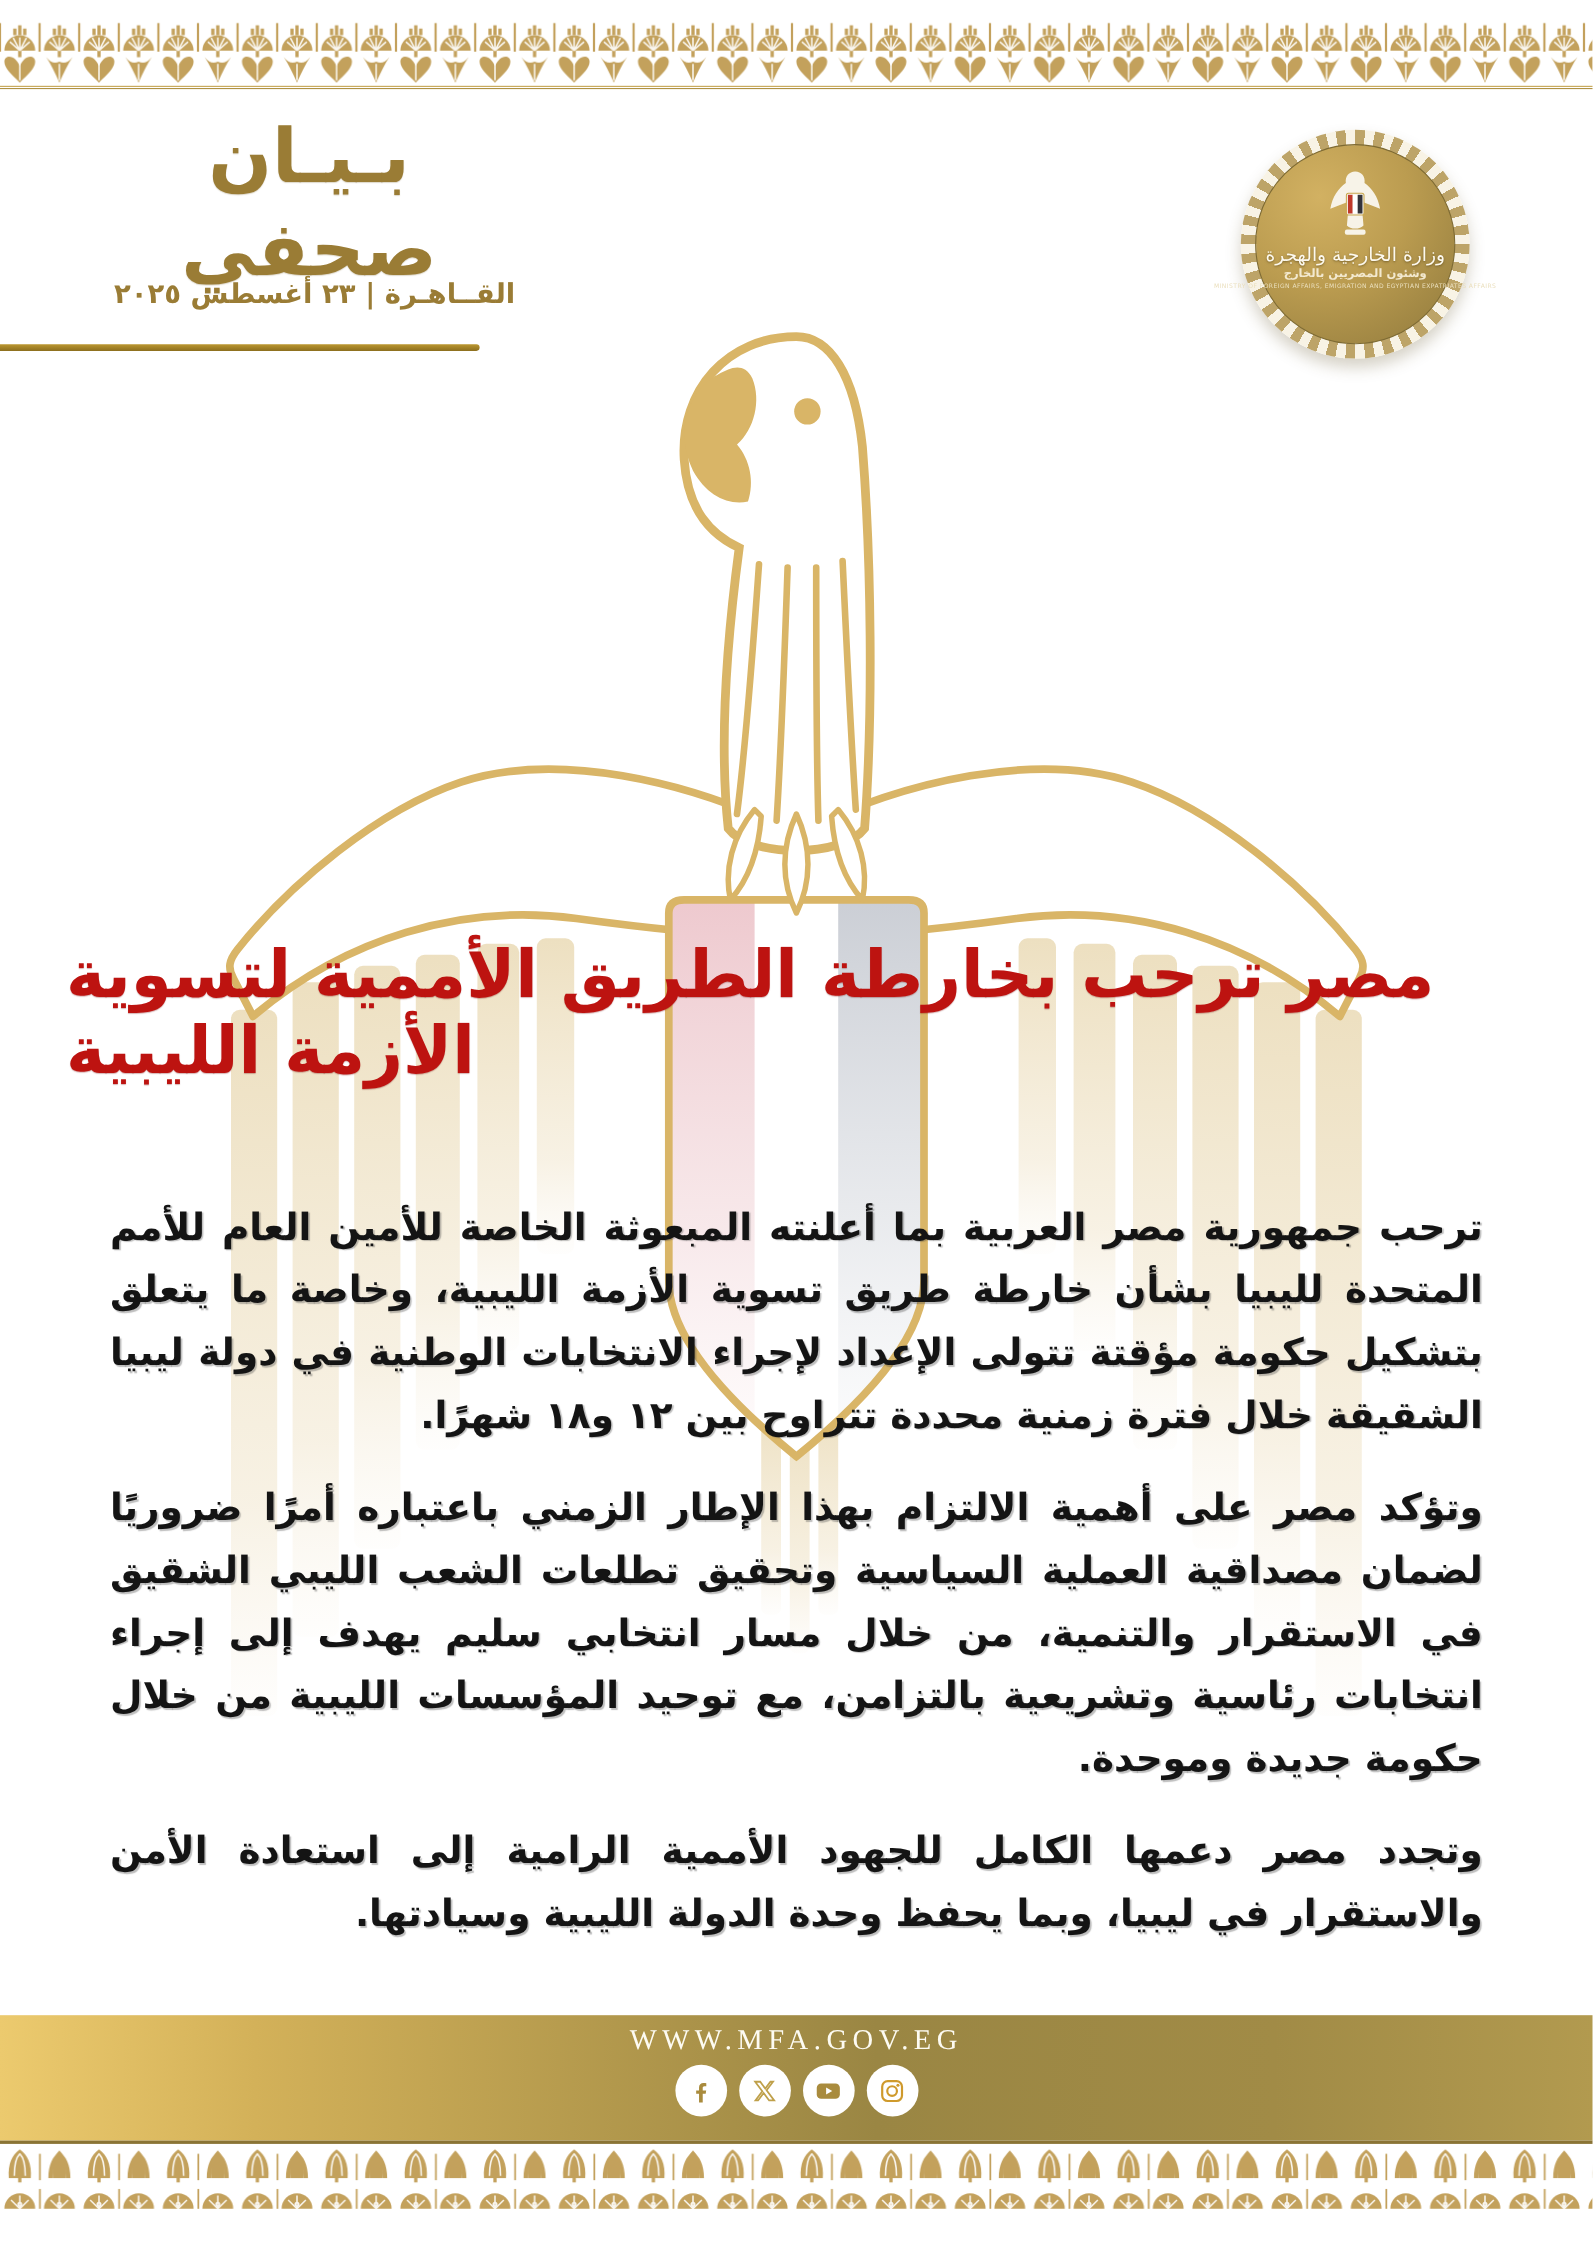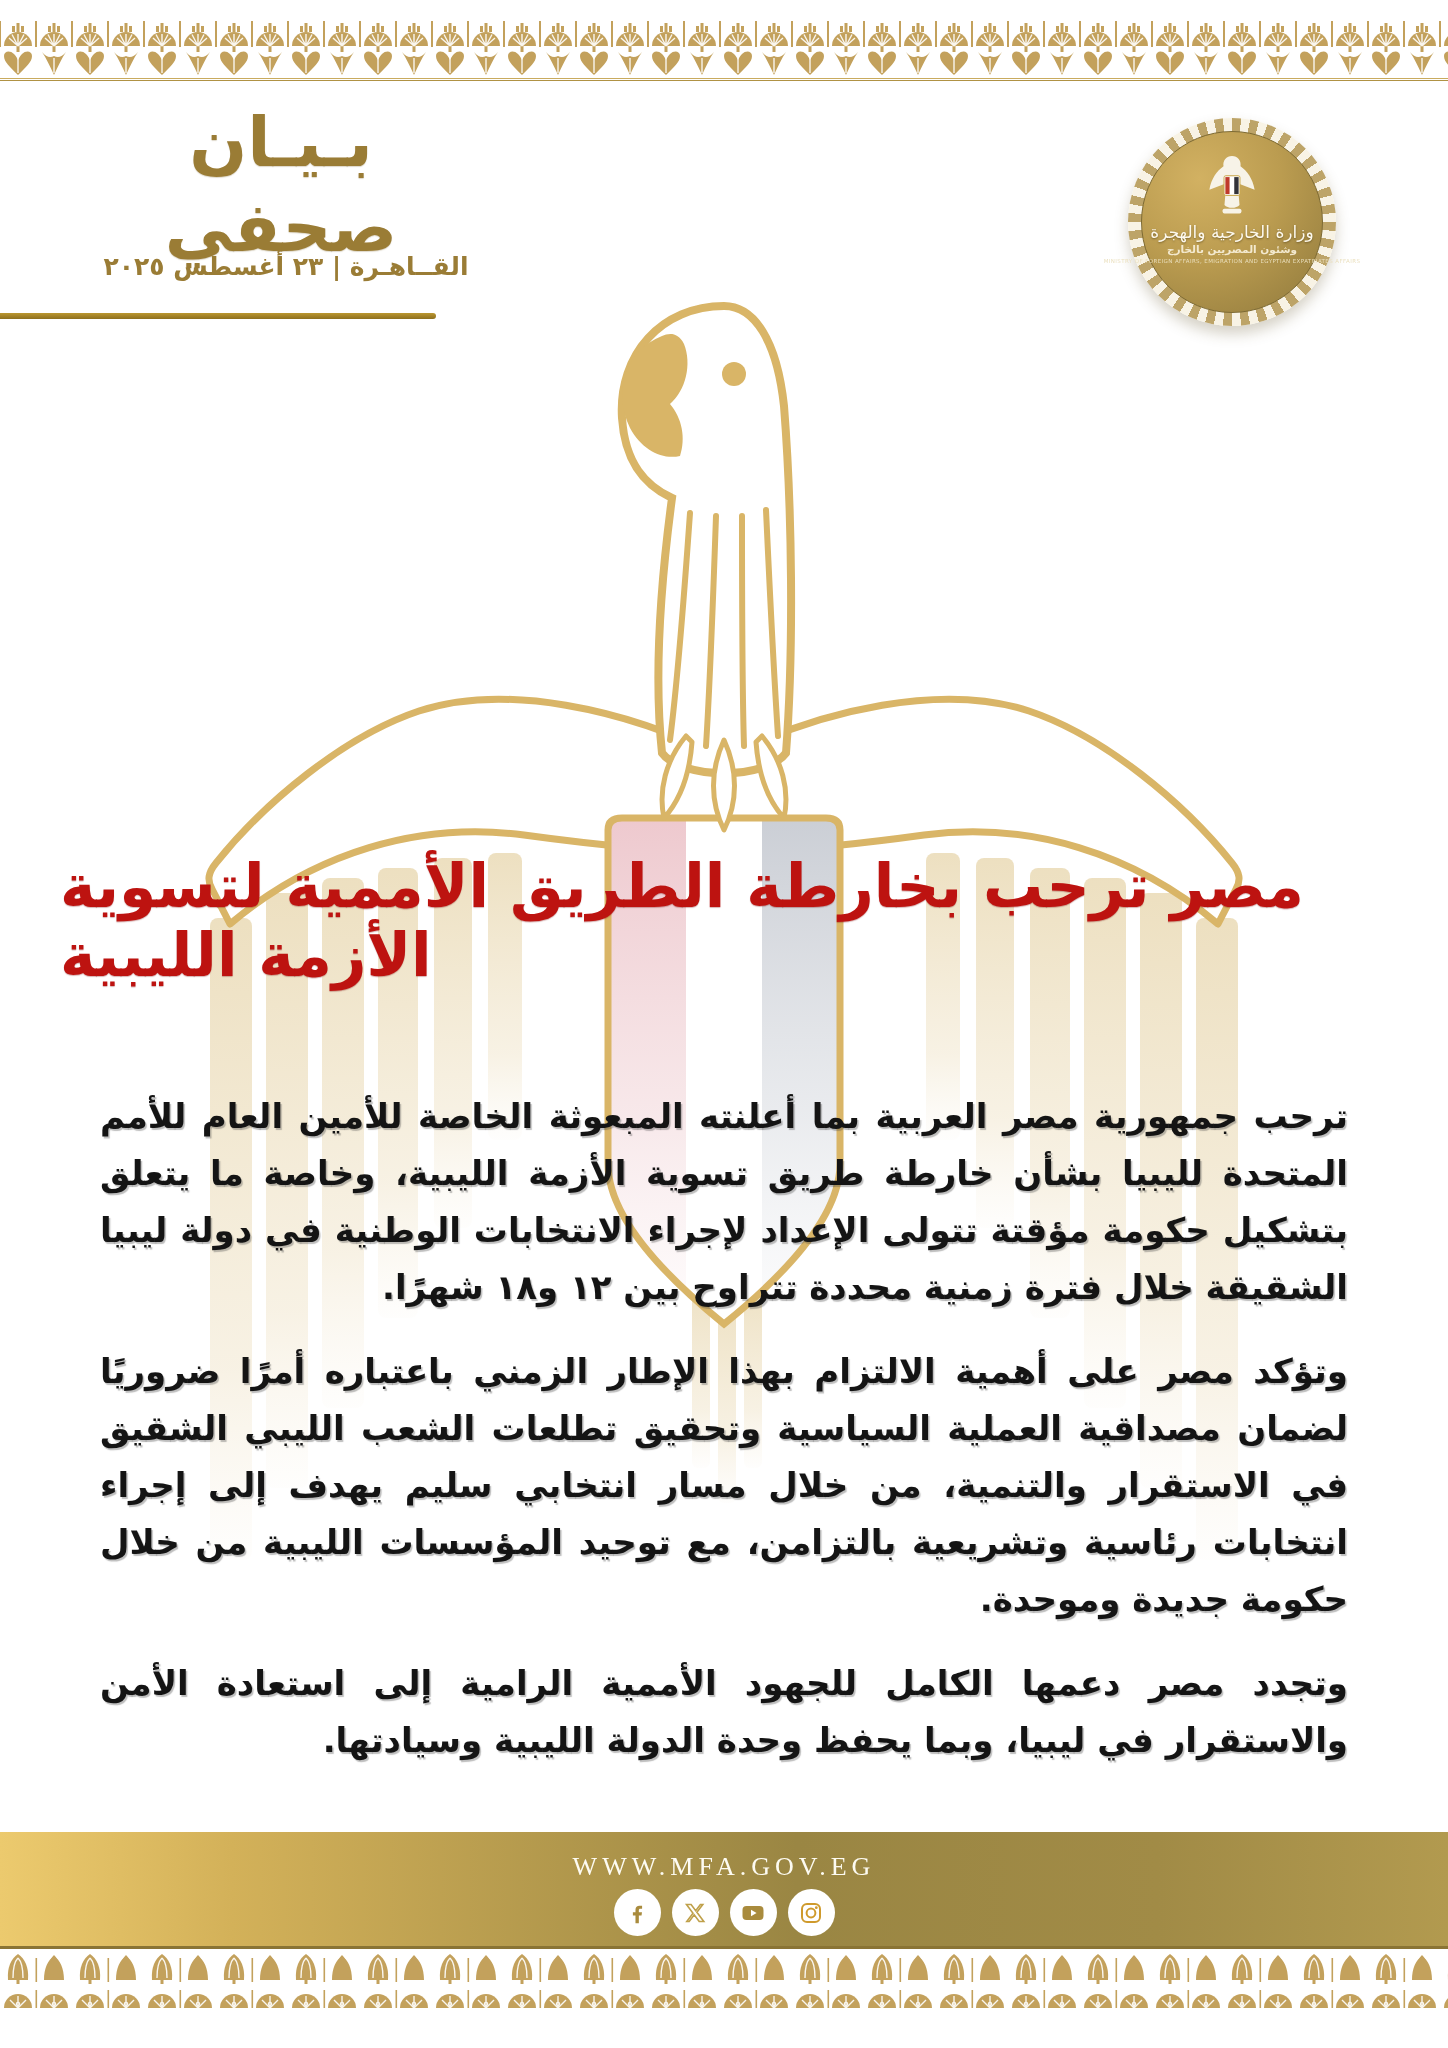--- a/index.html
+++ b/index.html
@@ -69,21 +69,21 @@
   }
   .body-text p{margin:0 0 27px 0;}
   
   .footer-band{
     position:absolute;left:0;top:1832px;width:1448px;height:114px;z-index:2;
     background:linear-gradient(90deg,#ecca6e 0%,#d3b159 16%,#9a8643 55%,#a18b46 80%,#b29a4f 100%);
     border-bottom:3px solid #8a7435;
     display:flex;flex-direction:column;align-items:center;
   }
   .website{
-    margin-top:20px;color:#fdfbf2;font-size:26px;letter-spacing:5px;
+    margin-top:8px;color:#fdfbf2;font-size:26px;letter-spacing:5px;
     font-family:"Liberation Serif",serif;font-weight:400;
   }
   .social-row{margin-top:7px;display:flex;gap:11px;}
   .icon-circle{
     width:47px;height:47px;border-radius:50%;background:#ffffff;
     display:flex;align-items:center;justify-content:center;cursor:pointer;
   }
   .icon-circle svg{display:block;}
 </style>
 </head>

